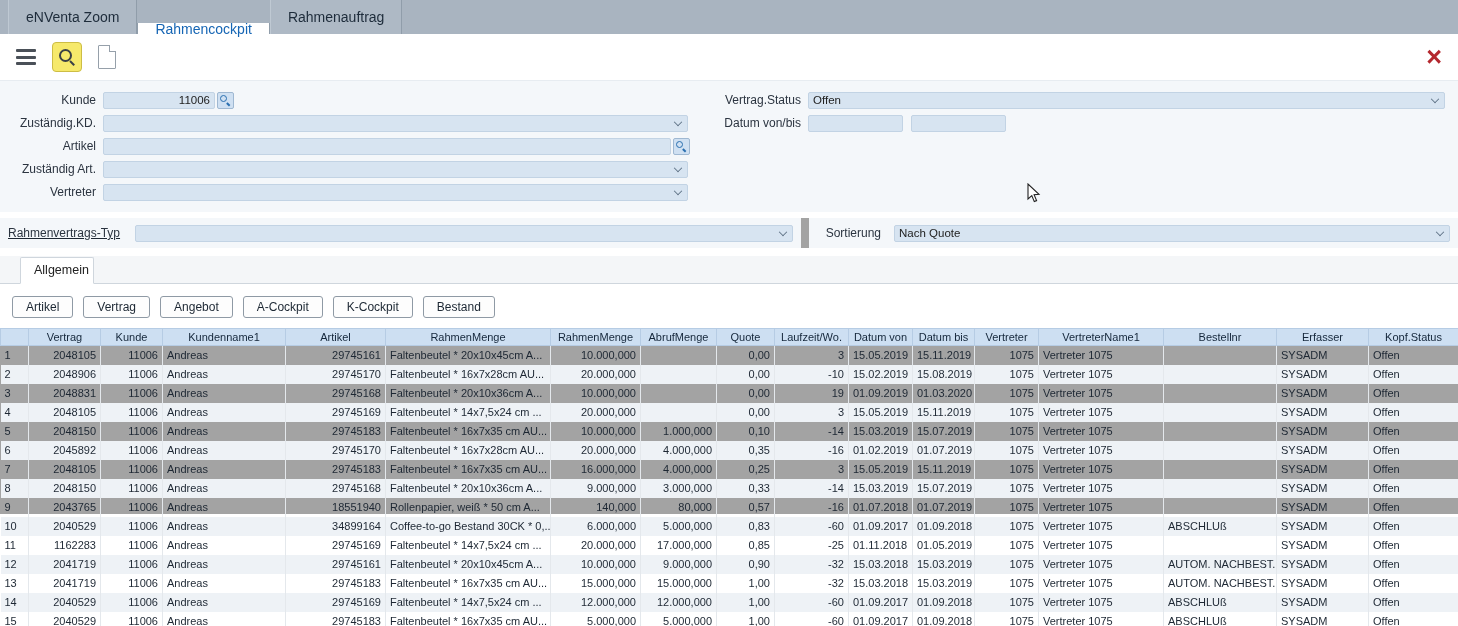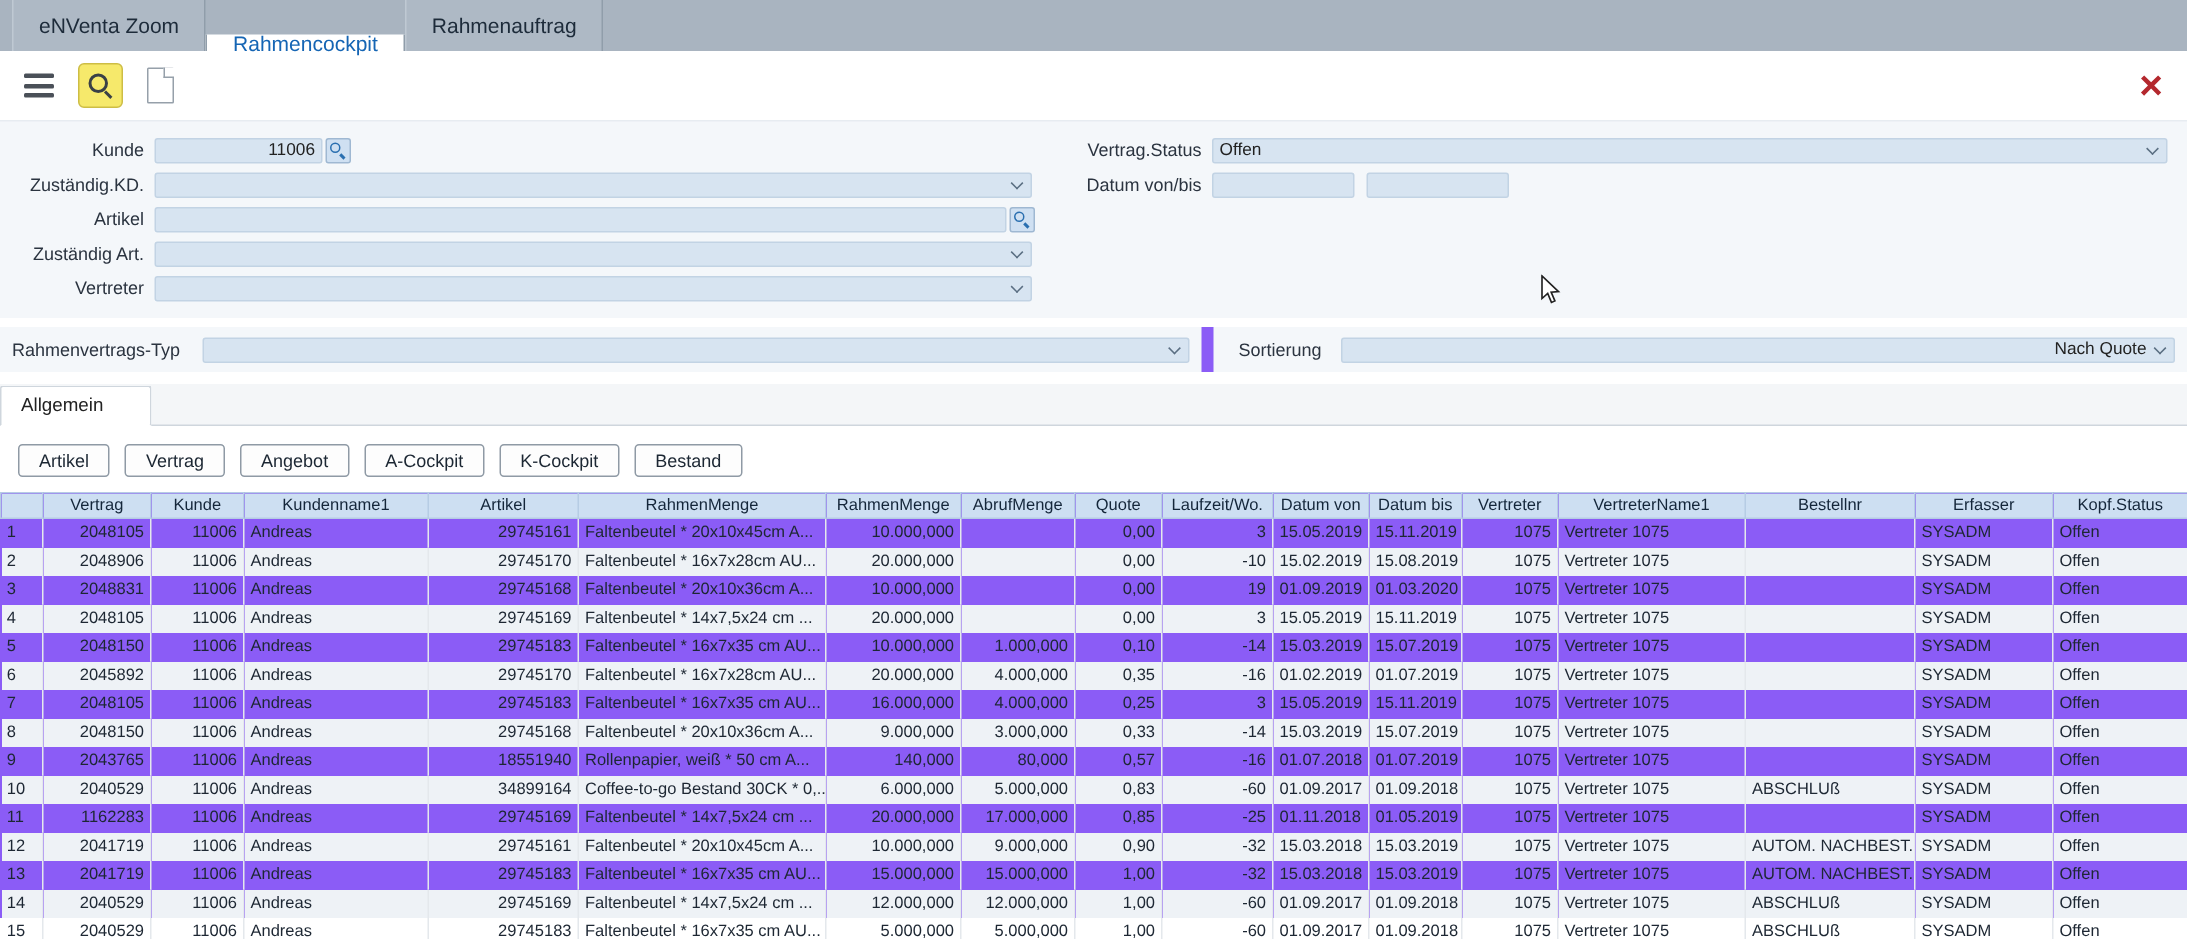--- a/index.html
+++ b/index.html
@@ -1,21 +1,21 @@
 <!DOCTYPE html>
 <html><head>
 <meta charset="utf-8">
 <style>
   * { box-sizing: border-box; margin: 0; padding: 0; }
   html,body { width:1458px; height:626px; }
   body {
     font-family: "Liberation Sans", sans-serif;
     background:#fff; color:#1d2733; overflow:hidden;
   }
-  .app { position:relative; width:1458px; height:612px; background:#8b5cf6; }
+  .app { position:relative; width:1458px; height:514px; background:#a3a3a3; }
 
   
   .window-tabs { display:flex; height:34px; background:#a9b4c0; padding-left:8px; align-items:stretch; }
   .wtab {
     display:flex; align-items:center; padding:0 17px; font-size:14px; color:#1d2b3a;
     background:#aeb9c5; border-right:1px solid #909daa; border-left:1px solid #bfc9d3; cursor:default; white-space:nowrap;
   }
   .wtab.active { background:#fff; color:#1565b4; border-left-color:#909daa;margin-top:23px; }
 
   
@@ -57,29 +57,29 @@
   }
   .chev { position:absolute; right:6px; top:50%; width:6px; height:6px; border-right:1.5px solid #5a6e82; border-bottom:1.5px solid #5a6e82; transform:translateY(-65%) rotate(45deg); }
   .w-wide { width:585px; }
   .w-status { width:637px; }
   .gap6 { height:6px; background:#fff; }
   .gap8 { height:8px; background:#fff; }
 
   
   .type-row { display:flex; height:30px; }
   .type-panel { background:#f4f7fa; display:flex; align-items:center; padding:0 8px; }
-  .type-panel-left { flex:0 0 782px; }
+  .type-panel-left { flex:0 0 782px;text-decoration:underline; }
   .type-panel-right { flex:1; margin-left:8px; }
   .w-typ { width:658px; margin-left:8px; }
-  .w-sort { width:556px; margin-left:6px;justify-content:flex-end; }
+  .w-sort { width:556px; margin-left:6px; }
   .type-panel-right .flabel-auto { margin-left:auto; }
 
   
   .subtab-strip { height:28px; background:#f4f6f8; display:flex; align-items:flex-end; border-bottom:1px solid #cfd6dd; }
-  .subtab { background:#fff; border:1px solid #cfd6dd; border-bottom:1px solid #fff; margin-bottom:-1px; padding:5px 31px 6px 13px; font-size:12.5px; color:#222; border-radius:2px 2px 0 0; cursor:default; }
+  .subtab { background:#fff; border:1px solid #cfd6dd; border-bottom:1px solid #fff; margin-bottom:-1px; padding:5px 4px 6px 13px; font-size:12.5px; color:#222; border-radius:2px 2px 0 0; cursor:default;margin-left:20px; }
 
   
   .btn-row { display:flex; gap:10px; padding:12px 0 10px 12px; background:#fff; }
   .abtn {
     font-family:"Liberation Sans", sans-serif; font-size:12px; color:#1c2733;
     background:#fdfdfd; border:1px solid #8f9aa5; border-radius:3px; height:22px; padding:0 13px; cursor:default;
   }
 
   
   .grid { width:1458px; table-layout:fixed; border-collapse:collapse; font-size:11px; }

